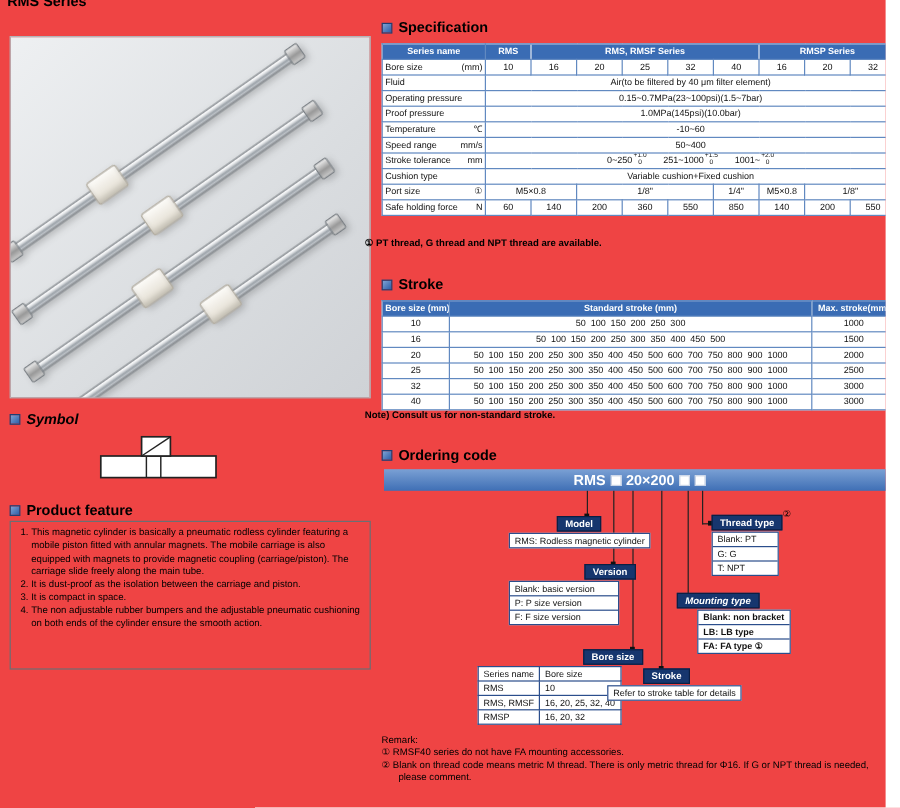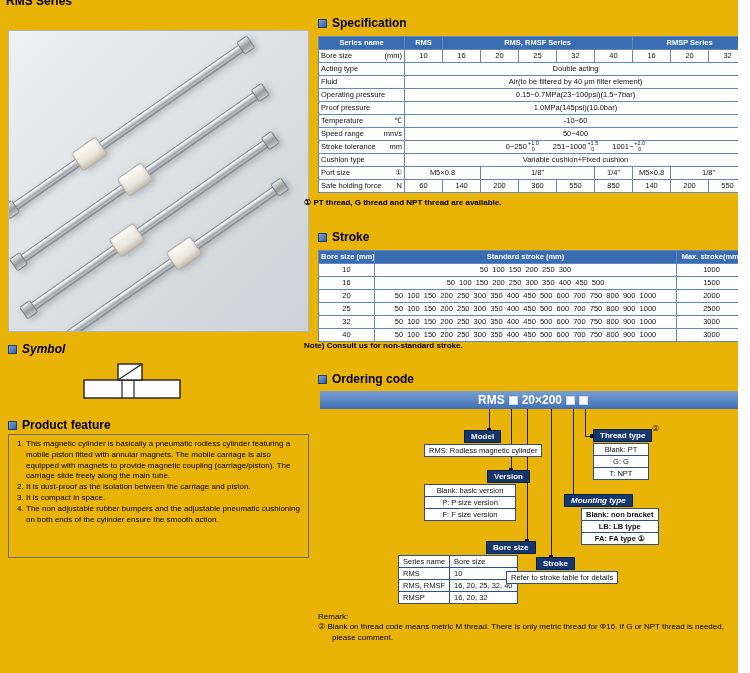--- a/index.html
+++ b/index.html
@@ -1,19 +1,19 @@
 <!DOCTYPE html>
 <html><head>
 <meta charset="utf-8">
 <style>
   * { margin:0; padding:0; box-sizing:border-box; }
   html,body { background:#fff; }
   .page {
     position:relative; width:738px; height:673px; overflow:hidden;
-    font-family:"Liberation Sans", sans-serif; color:#111; background:#eab308;
+    font-family:"Liberation Sans", sans-serif; color:#111; background:#ef4444;
   }
   .frag { position:absolute; left:6px; top:-6px; font-size:12px; font-weight:bold; color:#000; }
 
   
   .sechead { position:absolute; display:flex; align-items:center; gap:5px; }
   .bullet { width:9px; height:9px; background:linear-gradient(135deg,#7fa3d4,#2b5ea8); border:1px solid #1d3f75; }
   .sechead span.t { font-size:12px; font-weight:bold; color:#000; }
 
   
   .photo { position:absolute; left:8px; top:30px; width:301px; height:302px;
@@ -59,21 +59,21 @@
     background:linear-gradient(#7aa0d4,#3f6fb5); display:flex; align-items:center; justify-content:center;
     gap:4px; color:#fff; font-size:12px; font-weight:bold; }
   .obox { display:inline-block; width:9px; height:9px; background:#fff; border:1px solid #c9d4e6; }
   .vline { position:absolute; width:1px; background:#222; z-index:1; }
   .hline { position:absolute; height:1px; background:#222; z-index:1; }
   .node { position:absolute; width:4px; height:4px; background:#101010; z-index:2; }
   .oclabel { position:absolute; background:#16366e; color:#fff; font-size:8px; font-weight:bold;
     padding:1px 6px; border:1px solid #0a1f44; white-space:nowrap; z-index:3; }
   .ocdesc { position:absolute; background:#fff; border:1px solid #2b4e8c; font-size:7.5px;
     padding:1px 4px; white-space:nowrap; z-index:3; }
-  .ocopts { position:absolute; border:1px solid #2b4e8c; background:#fff; z-index:3;text-align:center; }
+  .ocopts { position:absolute; border:1px solid #2b4e8c; background:#fff; z-index:3; }
   .ocopts > div { font-size:7.5px; padding:1px 4px; border-bottom:1px solid #2b4e8c; white-space:nowrap; }
   .ocopts > div:last-child { border-bottom:none; }
   .btab { position:absolute; border-collapse:collapse; background:#fff; z-index:3; }
   .btab td { border:1px solid #2b4e8c; font-size:7.5px; padding:1px 4px; white-space:nowrap; }
   .mk { position:absolute; font-size:8px; color:#000; z-index:3; }
 
   
   .remark { position:absolute; left:318px; top:612px; width:426px; font-size:8px; line-height:1.3; color:#000; }
   .remark .ritem { padding-left:14px; text-indent:-14px; }
 </style>
@@ -169,28 +169,20 @@
           </td>
       <td>10</td>
       <td>16</td>
       <td>20</td>
       <td>25</td>
       <td>32</td>
       <td>40</td>
       <td>16</td>
       <td>20</td>
       <td>32</td>
-    </tr>
-    <tr>
-      <td class="lbl">
-            <div class="lw">
-              <span>Acting type</span>
-            </div>
-          </td>
-      <td colspan="9">Double acting</td>
     </tr>
     <tr>
       <td class="lbl">
             <div class="lw">
               <span>Fluid</span>
             </div>
           </td>
       <td colspan="9">Air(to be filtered by 40 μm filter element)</td>
     </tr>
     <tr>
@@ -424,16 +416,17 @@
       <td>16, 20, 32</td>
     </tr>
   </tbody>
     </table>
 
   <div class="oclabel" style="left:536px;top:557px;">Stroke</div>
   <div class="ocdesc" style="left:506px;top:571px;">Refer to stroke table for details</div>
 
   <div class="remark">
     <div>Remark:</div>
+    <div class="ritem">① RMSF40 series do not have FA mounting accessories.</div>
     <div class="ritem">② Blank on thread code means metric M thread. There is only metric thread for Φ16. If G or NPT thread is needed, please comment.</div>
   </div>
 
 </div>
 
 </body></html>

